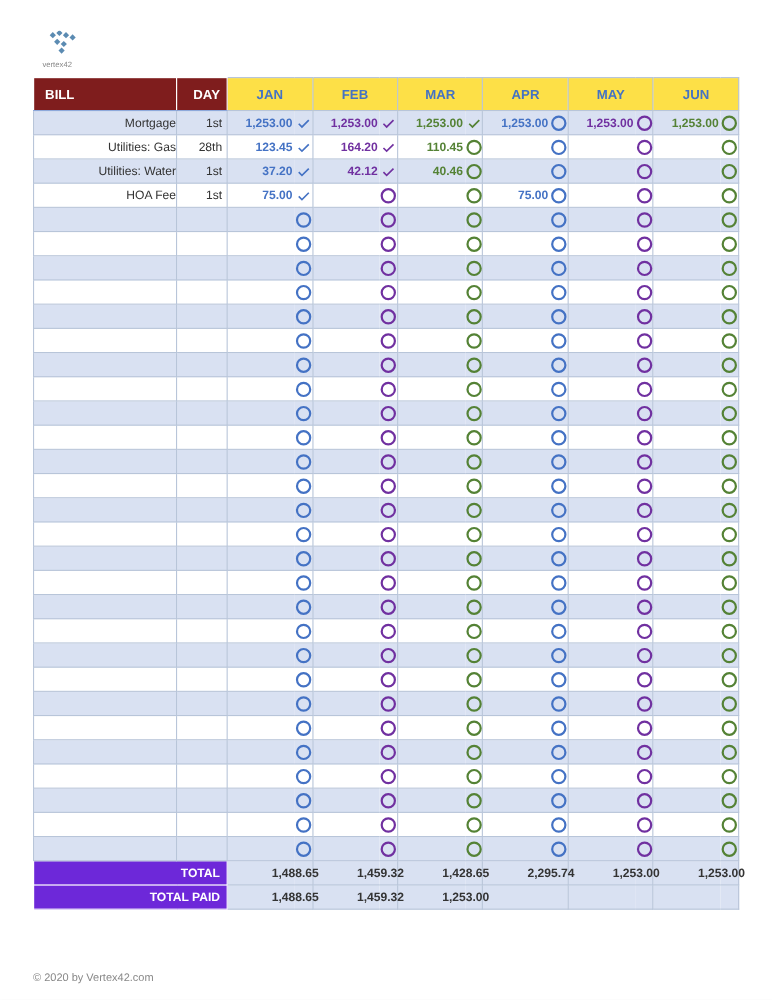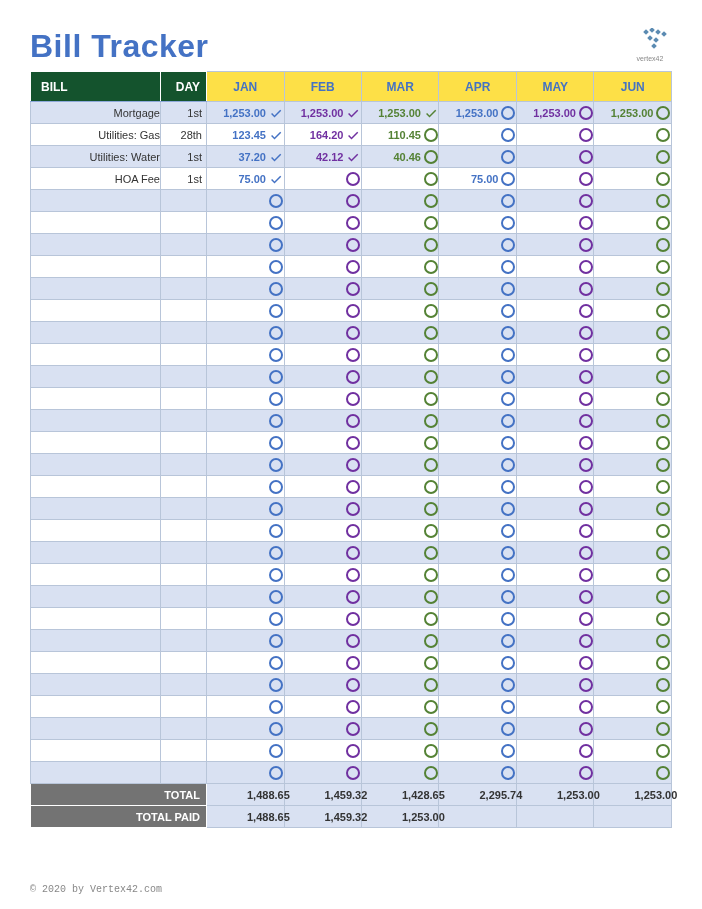--- a/index.html
+++ b/index.html
@@ -48,21 +48,21 @@
     font-size: 11px;
     padding: 0;
     vertical-align: middle;
     box-sizing: border-box;
   }
   col.bill-col { width: 130px; }
   col.day-col  { width: 46px; }
   col.val-col  { width: auto; }
   col.ind-col  { width: 16px; }
   thead th {
-    background: #14532d;
+    background: #7f1d1d;
     color: white;
     font-weight: bold;
     height: 30px;
     border: 1px solid #fff;
     border-bottom: 1px solid #8ea9db;
     font-size: 12px;
   }
   thead th.month {
     background: #fde047;
     color: #4472c4;
@@ -90,21 +90,21 @@
     border: 2px solid currentColor;
     border-radius: 50%;
     vertical-align: middle;
   }
   .check {
     display:inline-block;
     vertical-align: middle;
   }
   .check svg { width: 12px; height: 12px; display:block;}
   tfoot td {
-    background: #737373;
+    background: #6d28d9;
     height: 22px;
     border: 1px solid #fff;
     font-size: 11px;
   }
   tfoot td.label {
     text-align: right;
     color: white;
     font-weight: bold;
     padding-right: 6px;
   }
@@ -125,30 +125,28 @@
   tfoot td.total-val { border-right: none;}
   .footer {
     position: absolute;
     bottom: 14px;
     left: 30px;
     right: 30px;
     display: flex;
     justify-content: space-between;
     font-size: 10px;
     color: #888;
-    font-family: Liberation Mono, monospace;
   }
 </style>
 </head>
 <body>
 
 <div class="page">
 
   <div class="title-row">
-    <div class="title">Bill Tracker</div>
     <div class="logo">
       <svg viewBox="0 0 44 36">
         <g fill="#5b8bb2">
           <rect x="16" y="2" width="4" height="4" transform="rotate(45 18 4)"></rect>
           <rect x="22" y="0" width="4" height="4" transform="rotate(45 24 2)"></rect>
           <rect x="28" y="2" width="4" height="4" transform="rotate(45 30 4)"></rect>
           <rect x="34" y="4" width="4" height="4" transform="rotate(45 36 6)"></rect>
           <rect x="20" y="8" width="4" height="4" transform="rotate(45 22 10)"></rect>
           <rect x="26" y="10" width="4" height="4" transform="rotate(45 28 12)"></rect>
           <rect x="24" y="16" width="4" height="4" transform="rotate(45 26 18)"></rect>

